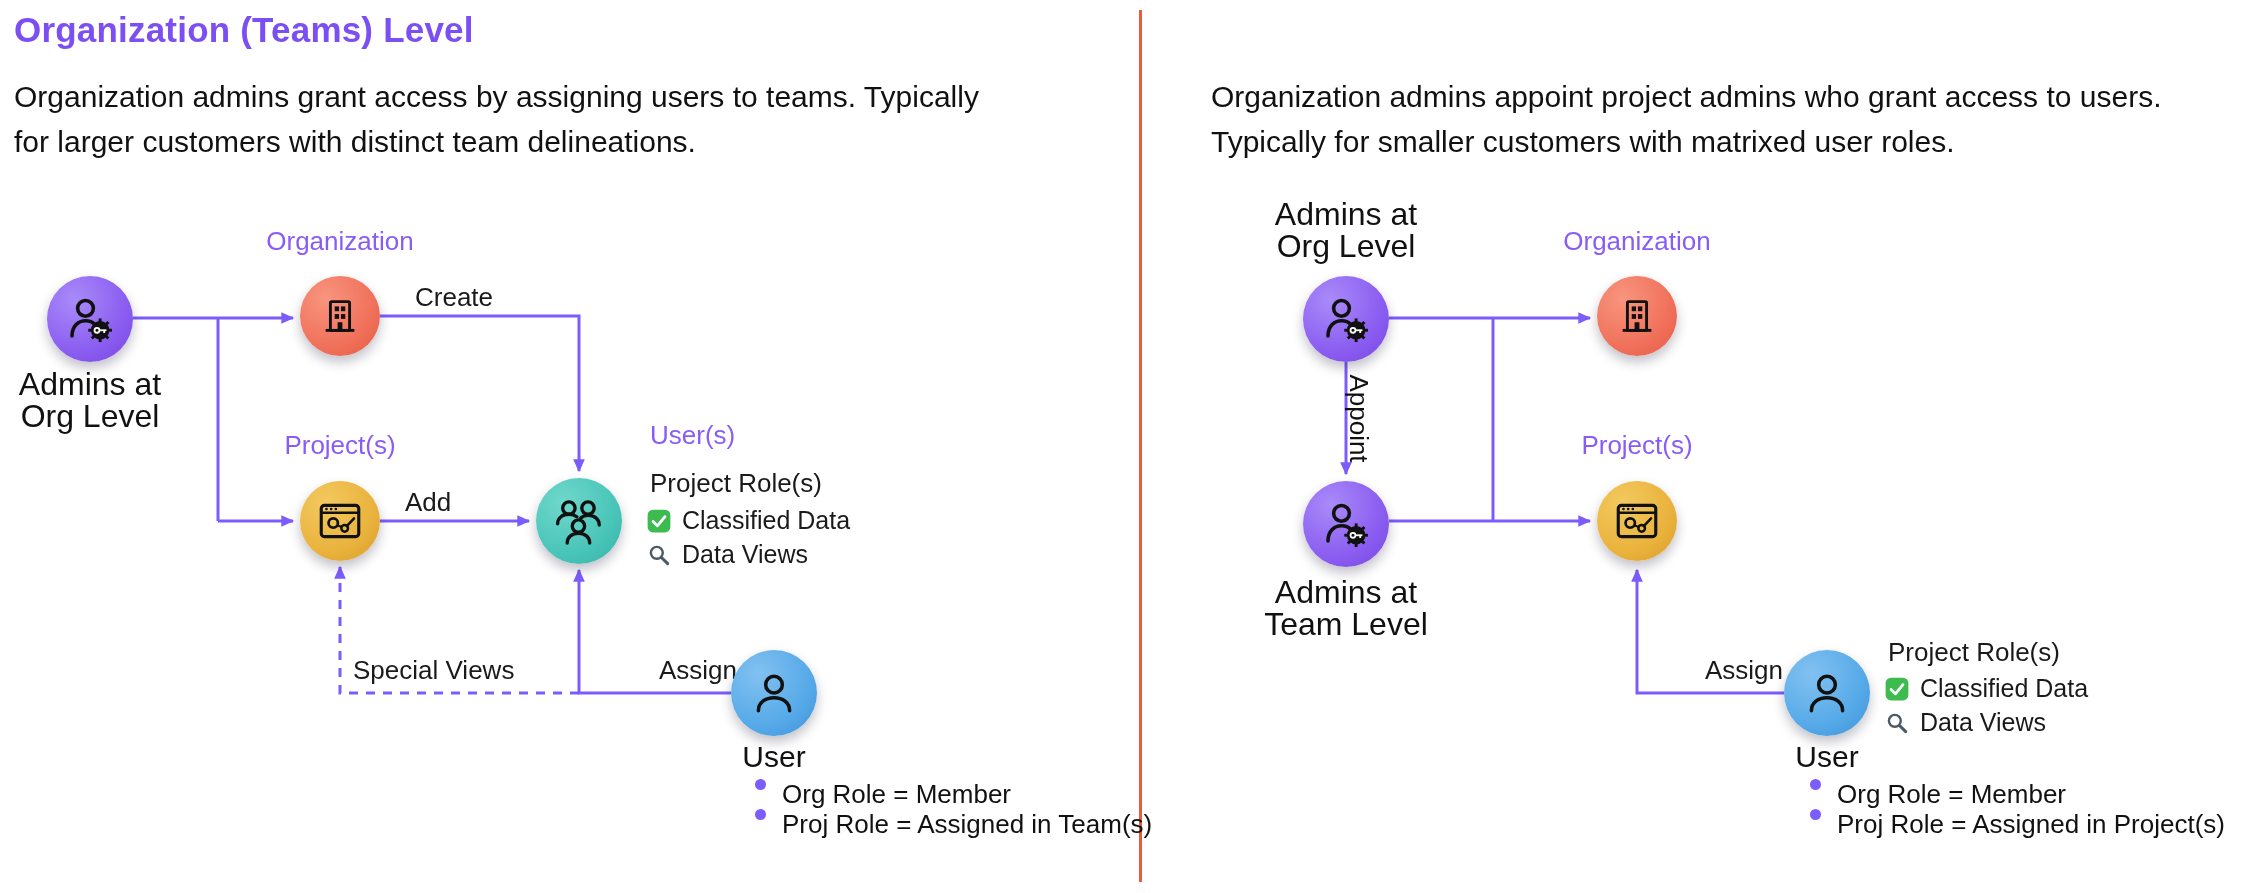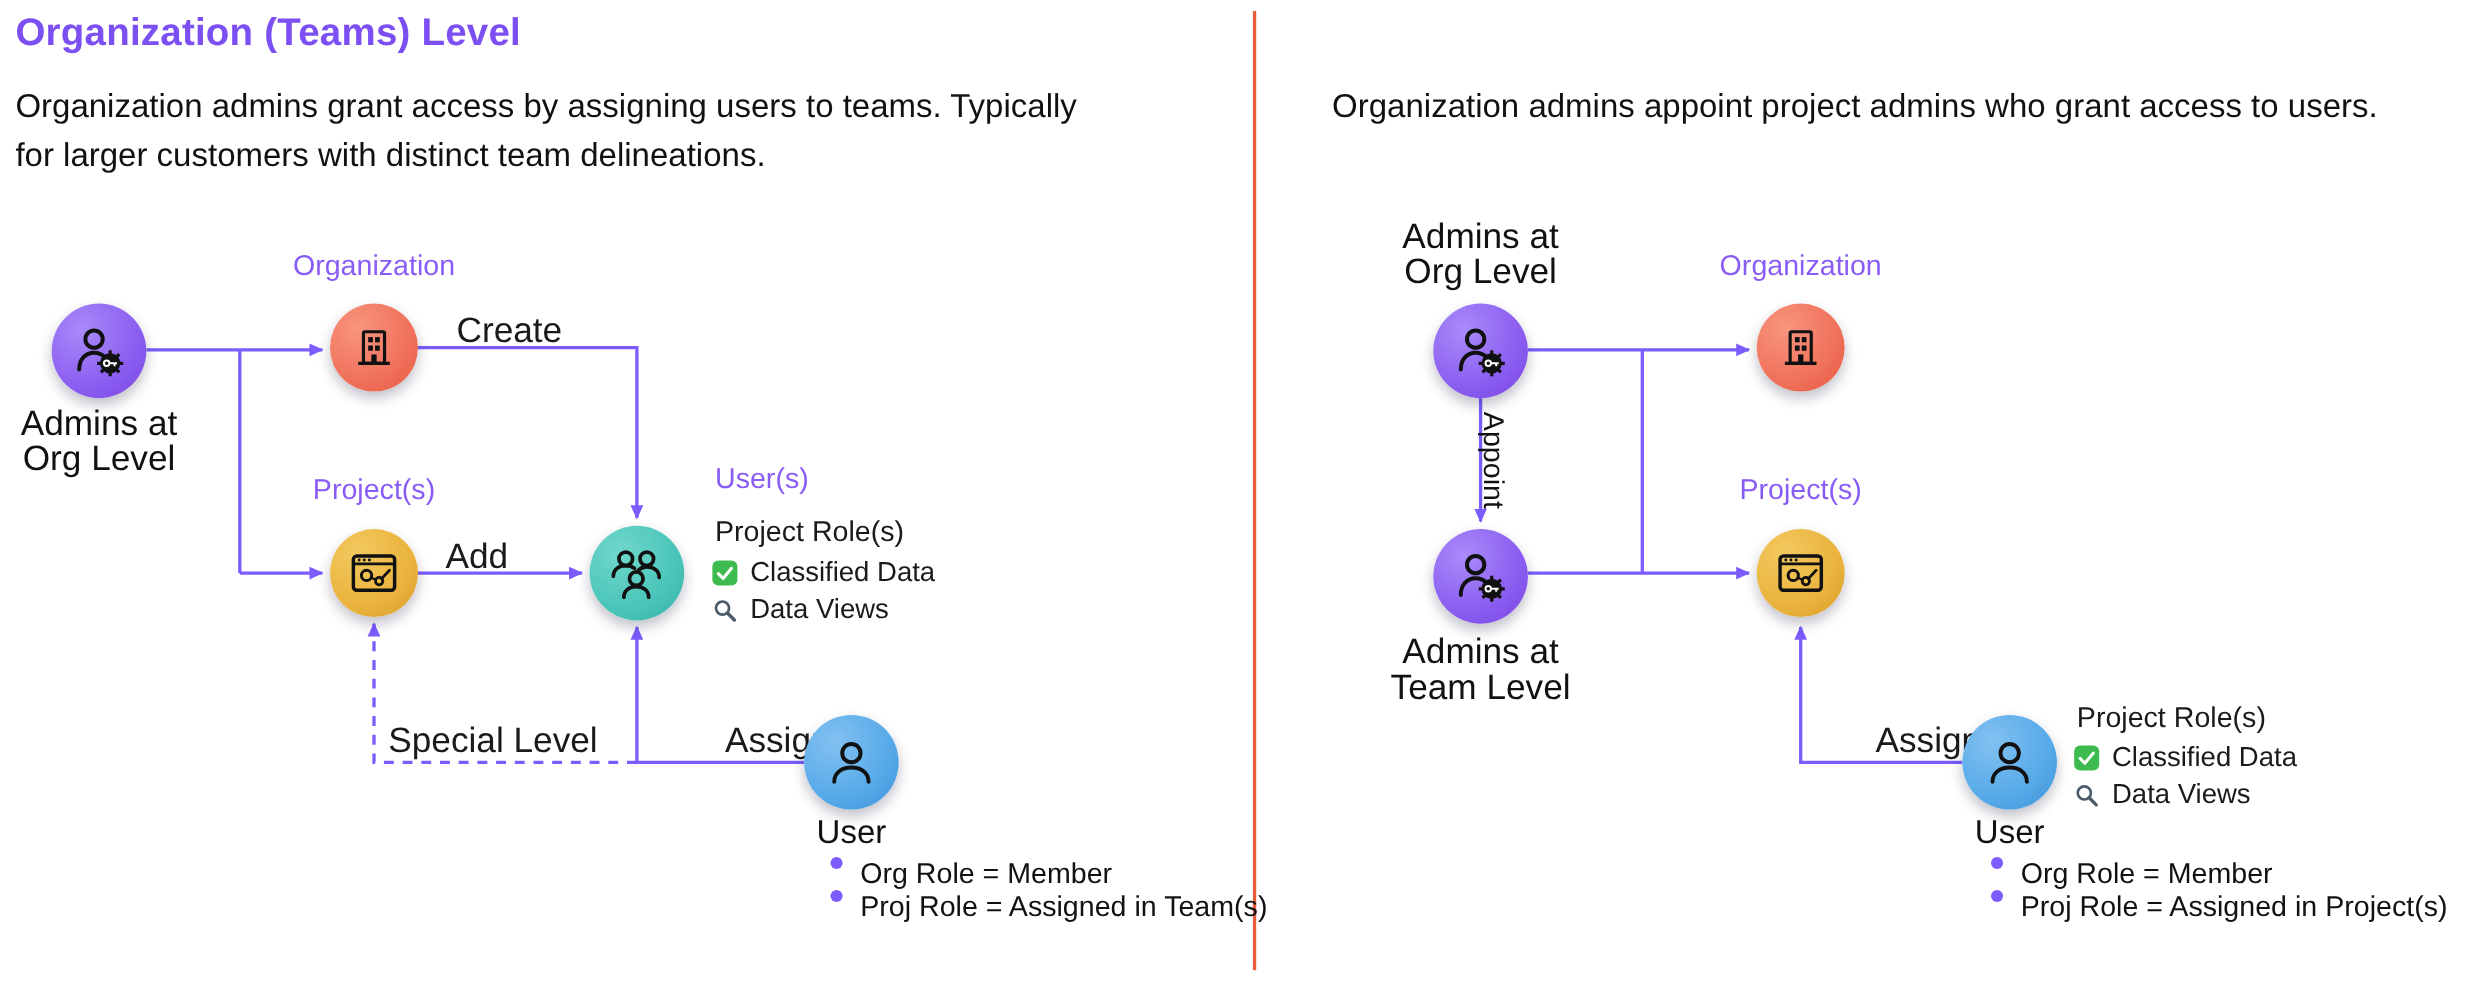--- a/index.html
+++ b/index.html
@@ -8,21 +8,21 @@
   .panel-title{position:absolute;font-size:35px;font-weight:bold;color:#7C4FF2;letter-spacing:.2px;}
   .panel-desc{position:absolute;font-size:30px;line-height:45px;color:#111;}
   .node{position:absolute;border-radius:50%;display:flex;align-items:center;justify-content:center;
         box-shadow:0 6px 12px rgba(30,30,60,.28);}
   .node.purple{background:radial-gradient(circle at 32% 28%, #a98bf9, #8a5cf0 62%, #7a47e0);}
   .node.coral {background:radial-gradient(circle at 32% 28%, #f8957e, #f0705a 62%, #e55a40);}
   .node.amber {background:radial-gradient(circle at 32% 28%, #f3c95f, #e9b23c 62%, #d89e27);}
   .node.teal  {background:radial-gradient(circle at 32% 28%, #70d7cb, #49c4b8 62%, #33b0a4);}
   .node.blue  {background:radial-gradient(circle at 32% 28%, #82c1f1, #55a9e8 62%, #3e93d8);}
   .node-label{position:absolute;font-size:26px;color:#8A5CF6;text-align:center;}
-  .edge-label{position:absolute;font-size:32px;color:#1a1a1a;}
+  .edge-label{position:absolute;font-size:26px;color:#1a1a1a;}
   .small-label{position:absolute;font-size:32px;color:#111;text-align:center;line-height:32px;}
   .user-label{position:absolute;font-size:30px;color:#111;text-align:center;}
   .detail-heading{position:absolute;font-size:26px;color:#1a1a1a;}
   .detail-row{position:absolute;display:flex;align-items:center;gap:10px;font-size:25px;color:#1a1a1a;text-align:center;}
   .bullet-row{position:absolute;display:flex;gap:16px;font-size:26px;color:#111;}
   .dot{width:11px;height:11px;border-radius:50%;background:#7C5CFC;flex:none;}
   .divider{position:absolute;left:1139px;top:10px;width:3px;height:872px;background:#E85C3A;}
   .edges{position:absolute;left:0;top:0;}
   .rot{position:absolute;font-size:26px;color:#111;text-align:center;transform:rotate(90deg);}
 </style>
@@ -135,21 +135,21 @@
     <span>Classified Data</span>
   </div>
   <div class="detail-row" style="left:646px;top:540px;">
     <svg viewBox="0 0 24 24" width="26" height="26">
       <circle cx="10" cy="10" r="5.5" fill="none" stroke="#4a5a68" stroke-width="2.2"></circle>
       <line x1="14.5" y1="14.5" x2="20" y2="20" stroke="#4a5a68" stroke-width="2.8" stroke-linecap="round"></line>
     </svg>
     <span>Data Views</span>
   </div>
 
-  <div class="edge-label" style="left:353px;top:655px;">Special Level</div>
+  <div class="edge-label" style="left:353px;top:655px;">Special Views</div>
   <div class="edge-label" style="left:659px;top:655px;">Assign</div>
 
   <div class="node blue" style="left:731px;top:650px;width:86px;height:86px;">
     <svg viewBox="0 0 48 48" width="50" height="50">
       <circle cx="24" cy="16" r="8" fill="none" stroke="#111" stroke-width="3.4"></circle>
       <path d="M9 41 c0-8 6.7-12.5 15-12.5 s15 4.5 15 12.5" fill="none" stroke="#111" stroke-width="3.4" stroke-linecap="round"></path>
     </svg>
   </div>
   <div class="user-label" style="left:694px;top:740px;width:160px;">User</div>
 
@@ -157,20 +157,21 @@
     <span class="dot"></span>
     <span>Org Role = Member</span>
   </div>
   <div class="bullet-row" style="left:755px;top:809px;">
     <span class="dot"></span>
     <span>Proj Role = Assigned in Team(s)</span>
   </div>
 
   <div class="panel-desc" style="left:1211px;top:74px;width:1040px;">
     <span style="display:block;">Organization admins appoint project admins who grant access to users.</span>
+    <span style="display:block;">Typically for smaller customers with matrixed user roles.</span>
   </div>
 
   <div class="small-label" style="left:1256px;top:198px;width:180px;">
     <span style="display:block;">Admins at</span>
     <span style="display:block;">Org Level</span>
   </div>
   <div class="node purple" style="left:1303px;top:276px;width:86px;height:86px;">
     <svg viewBox="0 0 48 48" width="54" height="54">
       <circle cx="20" cy="14.5" r="7" fill="none" stroke="#111" stroke-width="3.2"></circle>
       <path d="M8 39 c0-8.5 5.4-13.5 12-13.5 3.4 0 6.4 1.2 8.6 3.4" fill="none" stroke="#111" stroke-width="3.2" stroke-linecap="round"></path>

